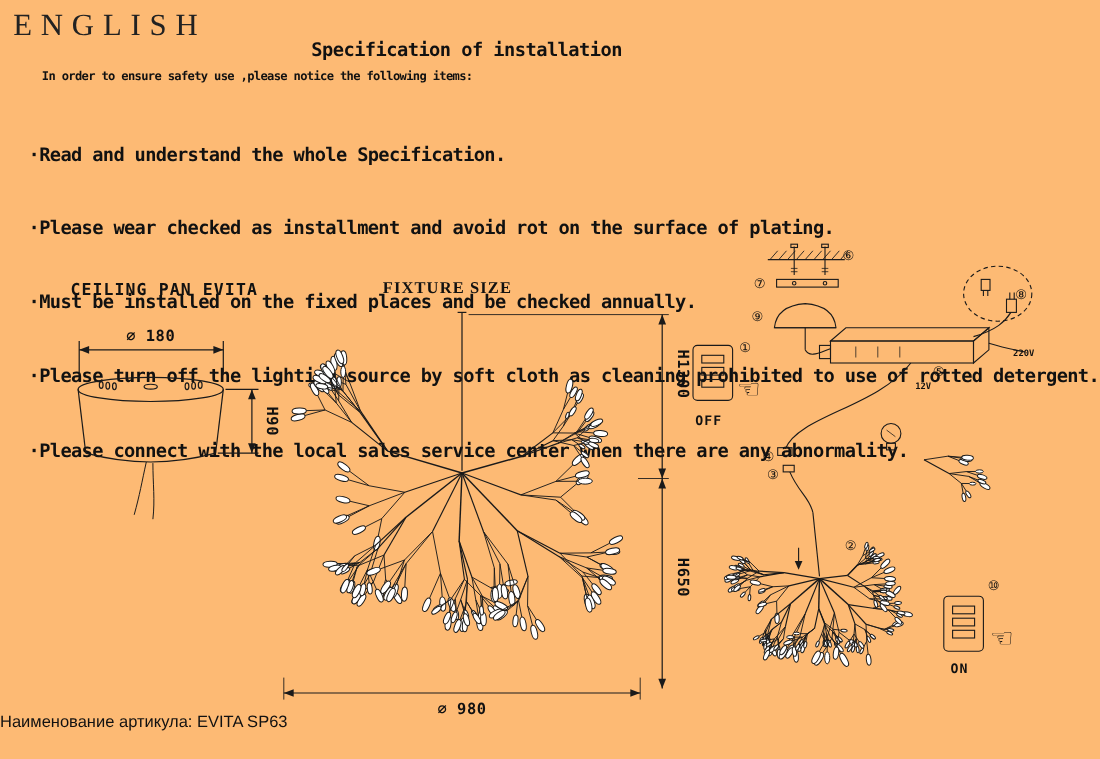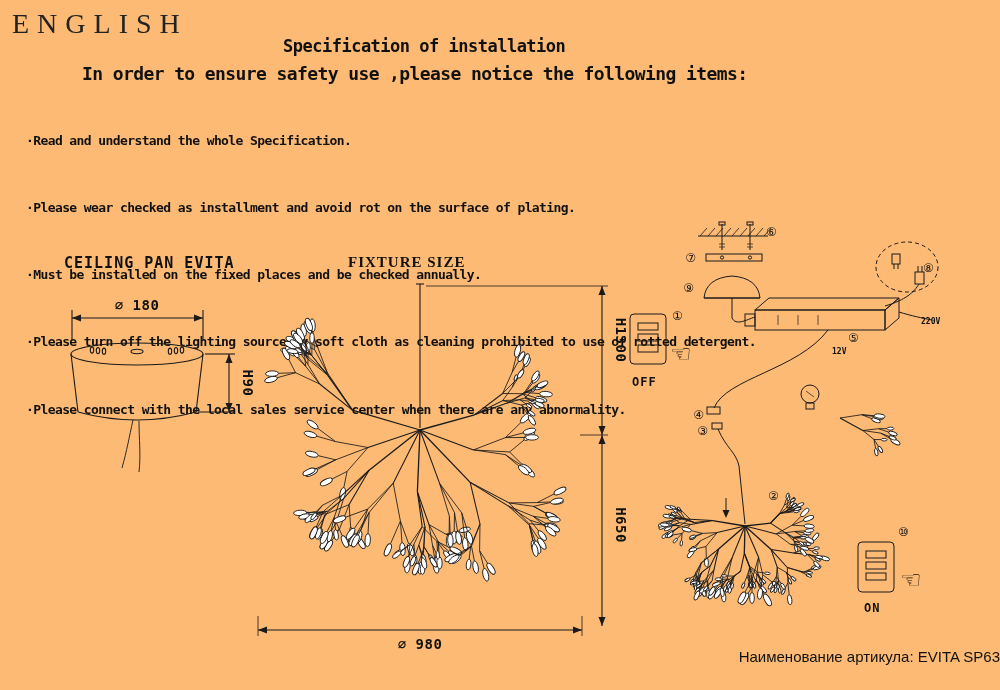--- a/index.html
+++ b/index.html
@@ -1,34 +1,34 @@
 <!DOCTYPE html>
 <html><head>
 <meta charset="utf-8">
 <style>
   html,body{margin:0;padding:0;background:#ffffff;}
   .page{position:relative;width:1000px;height:690px;background:#fdba74;overflow:hidden;
         font-family:"DejaVu Sans Mono",monospace;color:#111;}
   #english{position:absolute;left:12px;top:8px;font-family:"Liberation Serif",serif;
            font-size:28px;letter-spacing:8px;font-weight:400;color:#222;}
   #spec-title{position:absolute;left:283px;top:36px;font-size:17px;font-weight:700;letter-spacing:-0.5px;}
-  #intro{position:absolute;left:38px;top:63px;font-size:18px;font-weight:700;letter-spacing:-0.6px;margin-left:44px;}
-  #notices{position:absolute;left:26px;top:85px;font-size:13px;font-weight:700;
+  #intro{position:absolute;left:38px;top:63px;font-size:11px;font-weight:700;letter-spacing:-0.6px;}
+  #notices{position:absolute;left:26px;top:85px;font-size:17px;font-weight:700;
            letter-spacing:-0.6px;line-height:22.4px;white-space:pre;}
   .section-label{position:absolute;font-size:15px;font-weight:700;letter-spacing:1px;}
   #ceiling-pan-title{left:64px;top:254px;}
   #fixture-title{left:348px;top:254px;font-family:Liberation Serif, serif;}
   svg{position:absolute;overflow:visible;}
   svg text{font-family:"DejaVu Sans Mono",monospace;font-weight:700;fill:#111;}
   svg text.num{font-family:"DejaVu Sans",sans-serif;font-weight:400;font-size:12px;}
   svg text.hand{font-family:"DejaVu Sans",sans-serif;font-weight:400;font-size:24px;}
   svg text.dim{font-size:14px;letter-spacing:0.5px;}
   svg text.small{font-size:8px;letter-spacing:0;}
   svg text.sw{font-size:12px;letter-spacing:1px;}
-  #footer{position:absolute;left:0;top:648px;width:100%;text-align:right;
+  #footer{position:absolute;left:0;top:648px;width:100%;text-align:left;
           font-family:"Liberation Sans","DejaVu Sans",sans-serif;font-size:15px;color:#111;}
 </style>
 </head>
 <body>
 
 <div class="page">
 
   <div id="english">ENGLISH</div>
   <div id="spec-title">Specification of installation</div>
   <div id="intro">In order to ensure safety use ,please notice the following items:</div>

